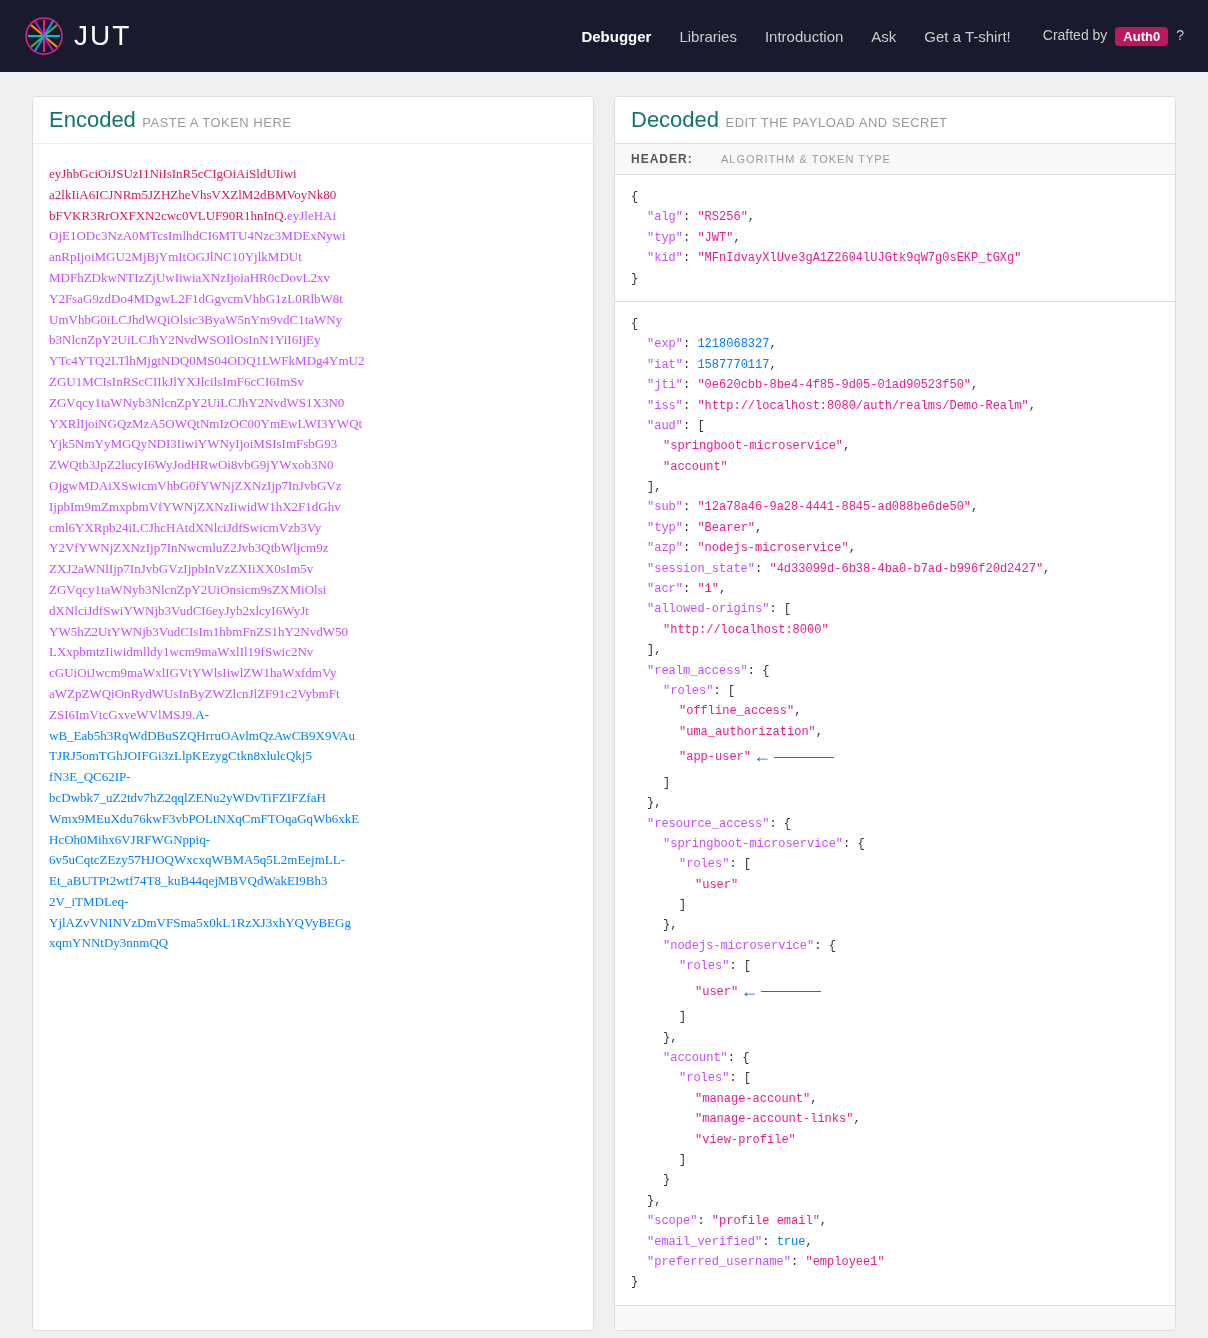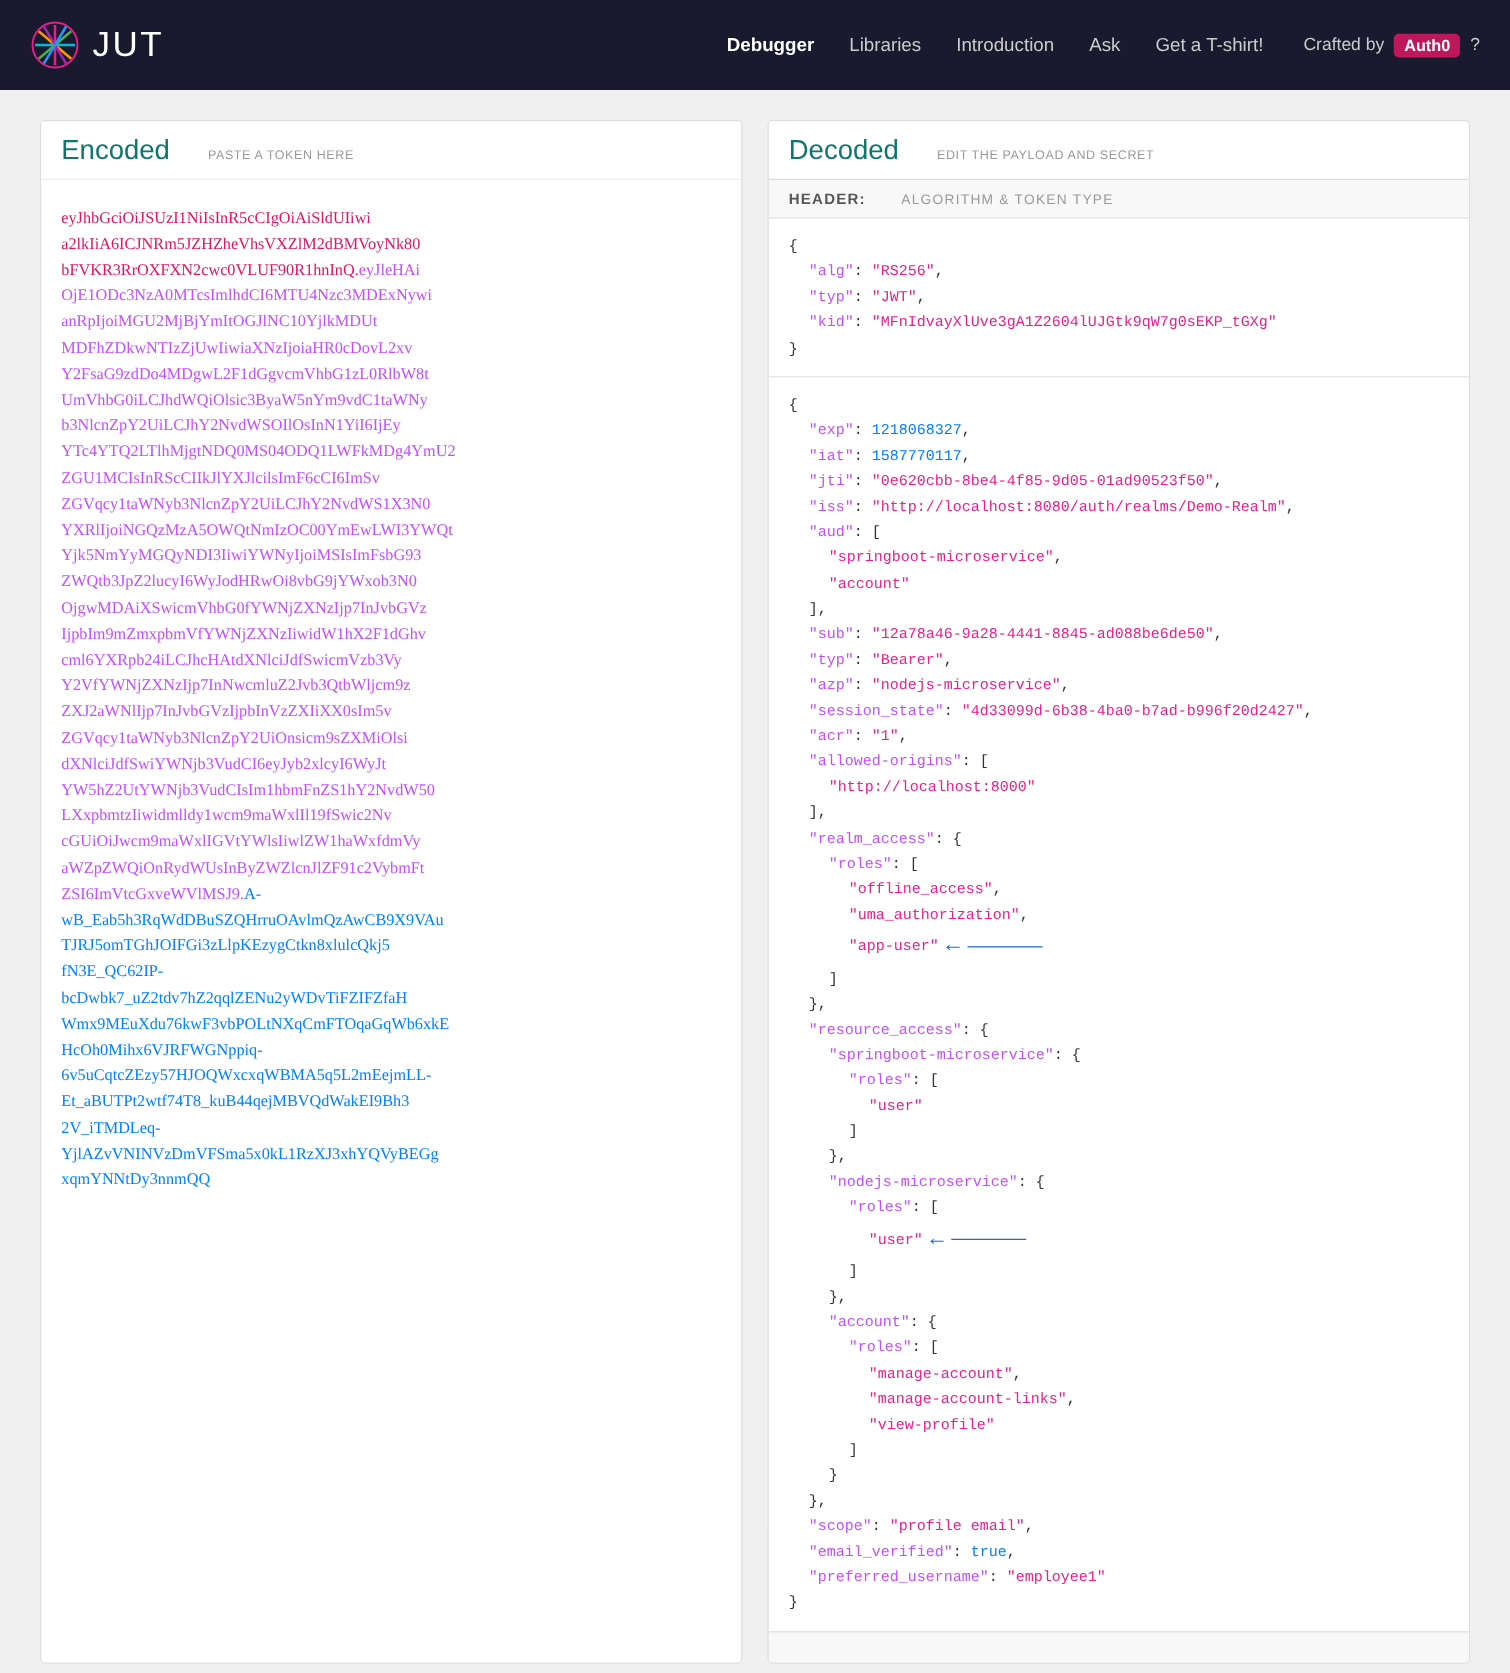--- a/index.html
+++ b/index.html
@@ -87,24 +87,24 @@
       padding: 10px 16px;
       background: #fff;
     }
     .panel-title {
       font-size: 22px;
       font-weight: 400;
       color: #0f766e;
       display: inline;
     }
     .panel-subtitle {
-      font-size: 10px;
+      font-size: 13px;
       color: #999;
       letter-spacing: 0.5px;
-      margin-left: 26px;
+      margin-left: 2px;
       text-transform: uppercase;
     }
 
     
     .encoded-content {
       padding: 20px 16px;
       font-family: Liberation Serif, serif;
       font-size: 13px;
       line-height: 1.6;
       word-break: break-all;

